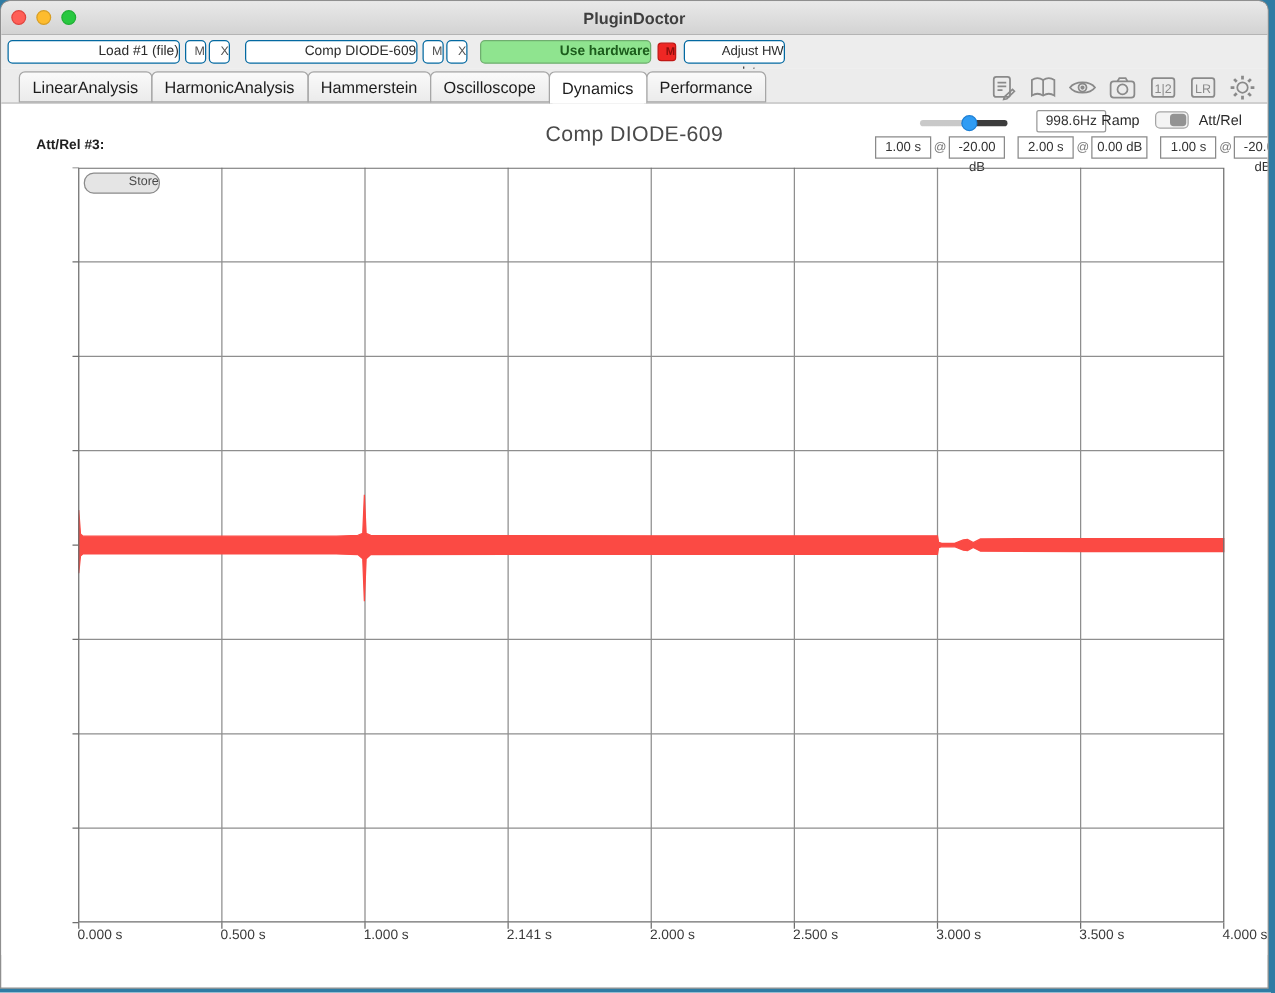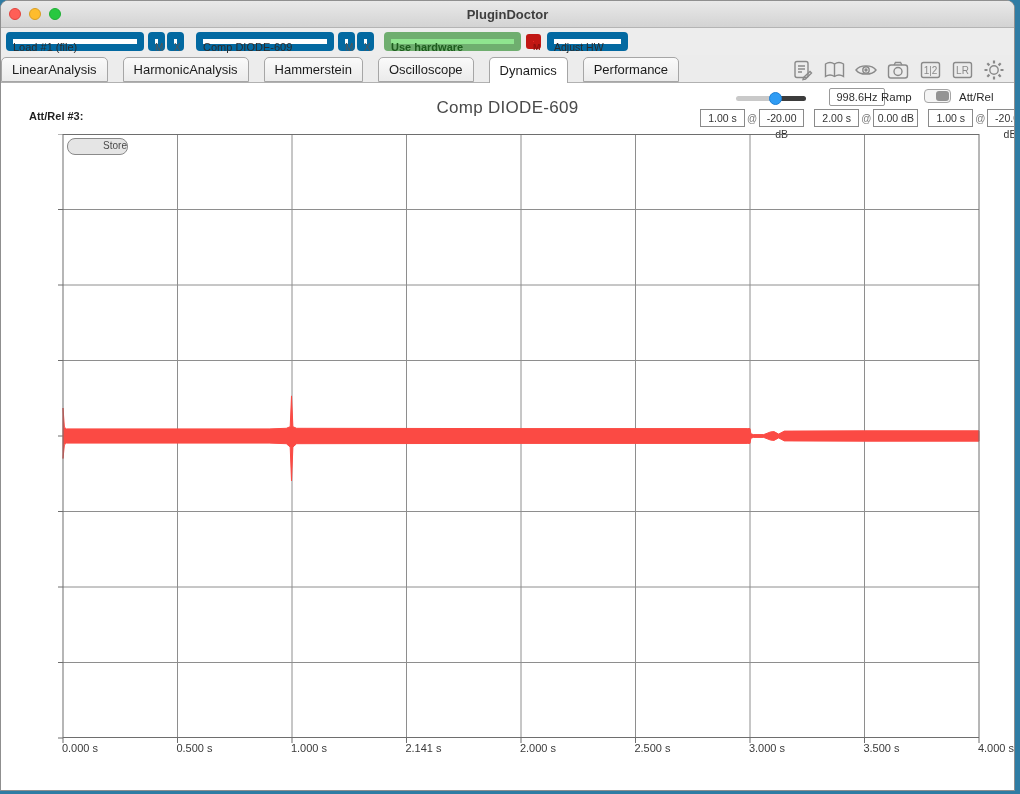--- a/index.html
+++ b/index.html
@@ -28,33 +28,33 @@
   .wintitle{
     position:absolute;left:0;top:0;width:100%;height:27px;line-height:27px;
     text-align:center;font-size:13px;font-weight:bold;color:#3e3e3e;
   }
   
   .toolbar{
     position:absolute;left:0;top:27px;width:100%;height:27px;background:#ededed;
   }
   .tbtn{
     position:absolute;top:4px;height:19px;box-sizing:border-box;
-    background:#fff;border:7px solid #0369a1;border-radius:4px;
-    font-size:11px;color:#2b2b2b;text-align:left;line-height:17px;
+    background:#fff;border:1px solid #0369a1;border-radius:4px;
+    font-size:11px;color:#2b2b2b;text-align:right;line-height:17px;
     cursor:default;
   }
   .tbtn.small{width:17px;color:#555;font-size:10px;}
   .tbtn.green{background:#8fe48f;border-color:#6fae6f;color:#1c5c1c;font-weight:bold;}
   .tbtn.redm{background:#ee2724;border-color:#c11714;color:#8f0f0d;width:15px;height:15px;top:6px;border-radius:3px;font-size:9px;line-height:13px;font-weight:bold;}
   
   .tabbar{
     position:absolute;left:0;top:54px;width:100%;height:28px;background:#ececec;
     border-bottom:1px solid #b1b1b1;box-sizing:border-box;
   }
-  #tabs{display:flex;height:100%;padding-left:0;gap:16px;}
+  #tabs{display:flex;height:100%;padding-left:14px;}
   .tab{
     display:flex;align-items:center;padding:0 10px;font-size:13px;color:#1c1c1c;
     background:linear-gradient(#fafafa,#ebebeb);
     border:1px solid #a6a6a6;border-radius:5px 5px 0 0;
     margin-right:-1px;margin-top:2px;height:25px;box-sizing:border-box;white-space:nowrap;
   }
   .tab.active{background:#fff;height:26px;border-bottom:none;position:relative;z-index:2;}
   .hicons{position:absolute;right:8px;top:3px;display:flex;gap:8px;align-items:center;text-align:center;}
   .hicon{width:24px;height:24px;display:flex;align-items:center;justify-content:center;}
   .hicon svg{stroke:#8a8a8a;fill:none;stroke-width:1.4;}

